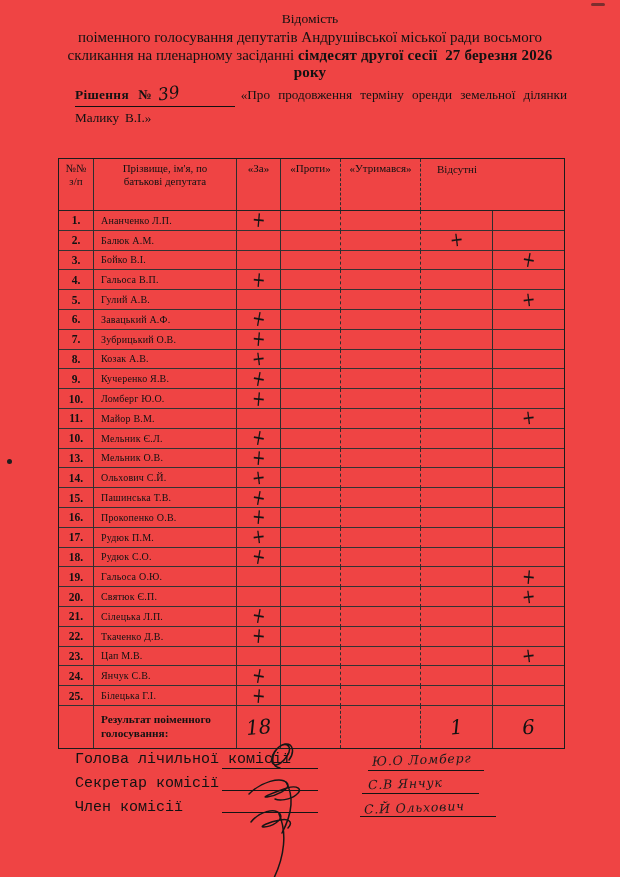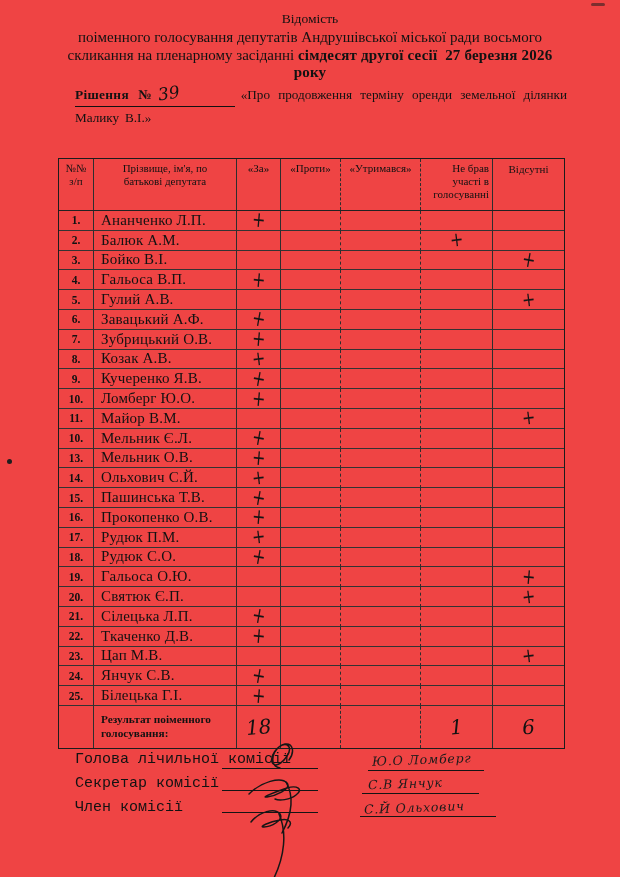--- a/index.html
+++ b/index.html
@@ -31,21 +31,21 @@
   .cell.c4, .cell.c5 { border-right-style:dashed; }
   .cell.c7 { border-right:none; }
   .thead { height:52px; border-bottom:1.4px solid #222; }
   .hc { font-size:11px; line-height:13px; white-space:pre-line; text-align:center;
         padding-top:3px; }
   .hc.c6 { text-align:right; padding-right:3px; }
   .hc.c7 { padding-top:4px; }
   .trow { height:19.8px; }
   .trow .cell { border-bottom:1px solid #333; display:flex; align-items:center; }
   .numcell { justify-content:center; font-weight:bold; font-size:11.5px; }
-  .namecell { padding-left:7px; font-size:15px; letter-spacing:.2px; }
+  .namecell { padding-left:7px; font-size:10px; letter-spacing:.2px; }
   .votecell { justify-content:center; }
   .mark { font-family:"DejaVu Sans", sans-serif; font-size:16px; color:#151515;
           display:inline-block; line-height:14px; }
   .tilt0 { transform:rotate(5deg)  scaleY(1.35); }
   .tilt1 { transform:rotate(-7deg) scaleY(1.25); }
   .tilt2 { transform:rotate(10deg) scaleY(1.4); }
   .tresult { height:42px; }
   .tresult .cell { display:flex; align-items:center; }
   .reslabel { font-size:11.3px; font-weight:bold; white-space:pre-line; line-height:13.5px;
               padding-left:7px; }
@@ -85,23 +85,20 @@
 
   <div class="tbl">
     <div class="thead grid7">
       <div class="cell hc c1">№№
 з/п</div>
       <div class="cell hc c2">Прізвище, ім'я, по
 батькові депутата</div>
       <div class="cell hc c3">«За»</div>
       <div class="cell hc c4">«Проти»</div>
       <div class="cell hc c5">«Утримався»</div>
-      <div class="cell hc c6">Не брав
-участі в
-голосуванні</div>
       <div class="cell hc c7">Відсутні</div>
     </div>
 
     <div>
         <div class="trow grid7">
           <div class="cell c1 numcell">1.</div>
           <div class="cell c2 namecell">Ананченко Л.П.</div>
           <div class="cell c3 votecell">
             <span class="mark tilt0">+</span>
           </div>

